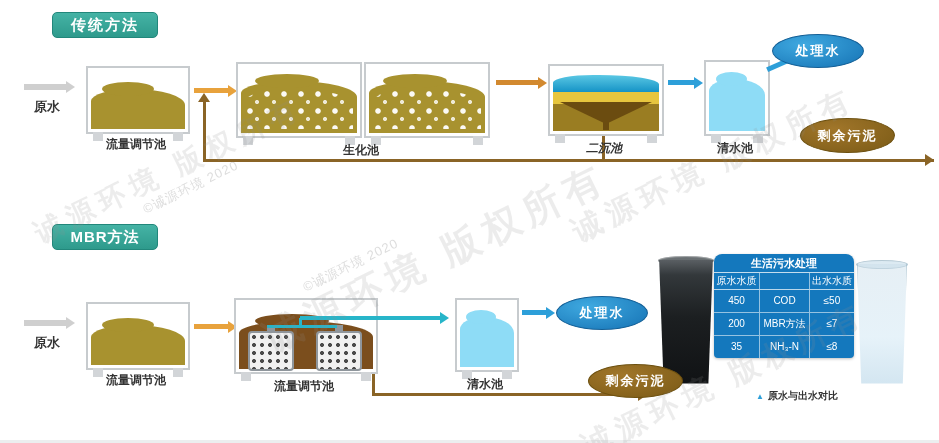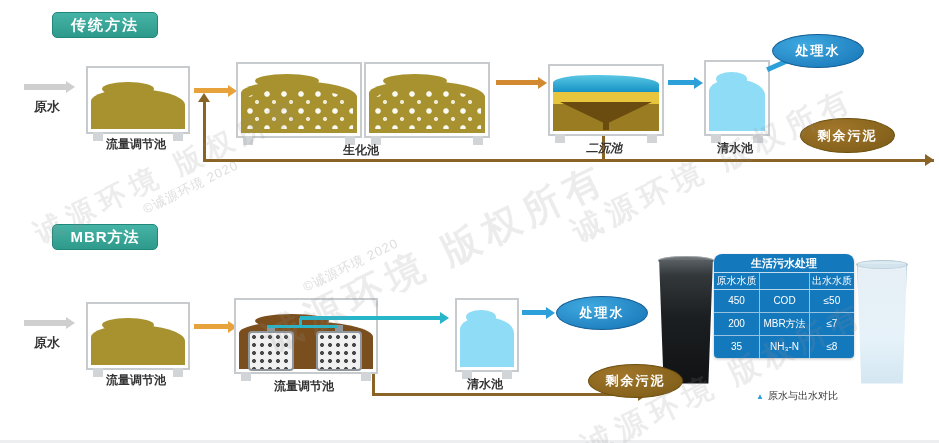--- a/index.html
+++ b/index.html
@@ -207,21 +207,21 @@
       <span>NH₃-N</span>
       <span>≤8</span>
     </div>
   </div>
 
   <div class="glass clear" style="left:856px;top:260px;width:52px;height:126px;">
     <div class="g-rim"></div>
     <div class="g-body"></div>
   </div>
 
-  <div class="caption" style="left:722px;top:389px;width:150px;">
+  <div class="caption" style="left:722px;top:389px;width:150px;font-weight:bold;">
     <span class="tri">▲</span><span>原水与出水对比</span>
   </div>
 
   <div class="wm" style="left:28px;top:218px;font-size:28px;">诚源环境 版权所有</div>
   <div class="wm" style="left:255px;top:318px;font-size:38px;">诚源环境 版权所有</div>
   <div class="wm" style="left:565px;top:215px;font-size:30px;">诚源环境 版权所有</div>
   <div class="wm" style="left:575px;top:430px;font-size:30px;">诚源环境 版权所有</div>
   <div class="wm wm-small" style="left:140px;top:202px;">©诚源环境 2020</div>
   <div class="wm wm-small" style="left:300px;top:280px;">©诚源环境 2020</div>
 

